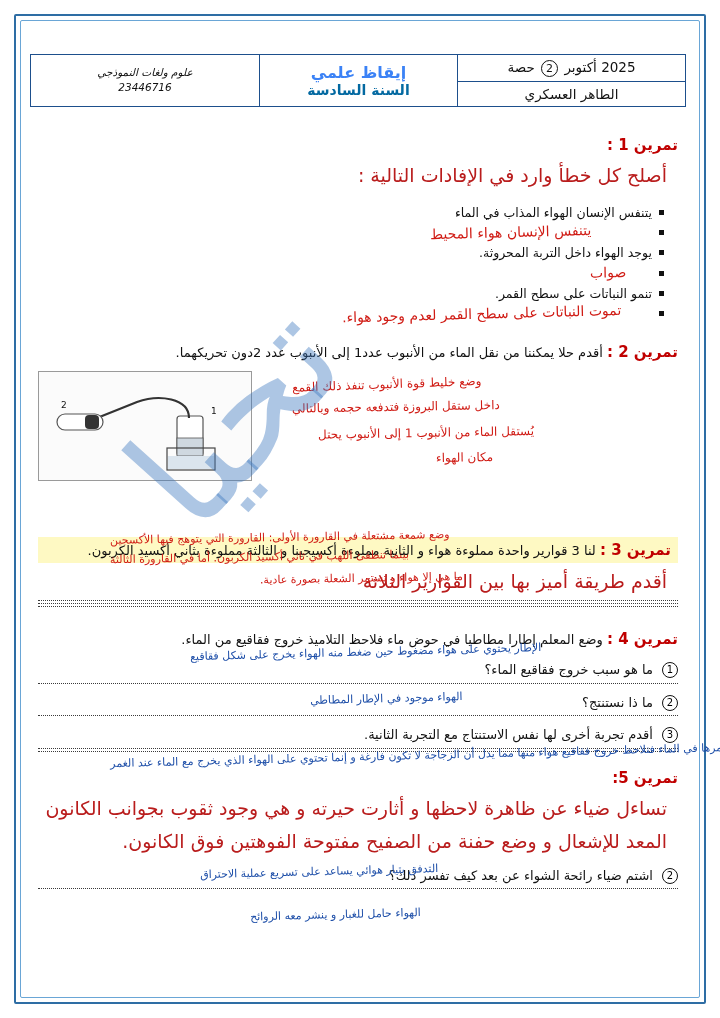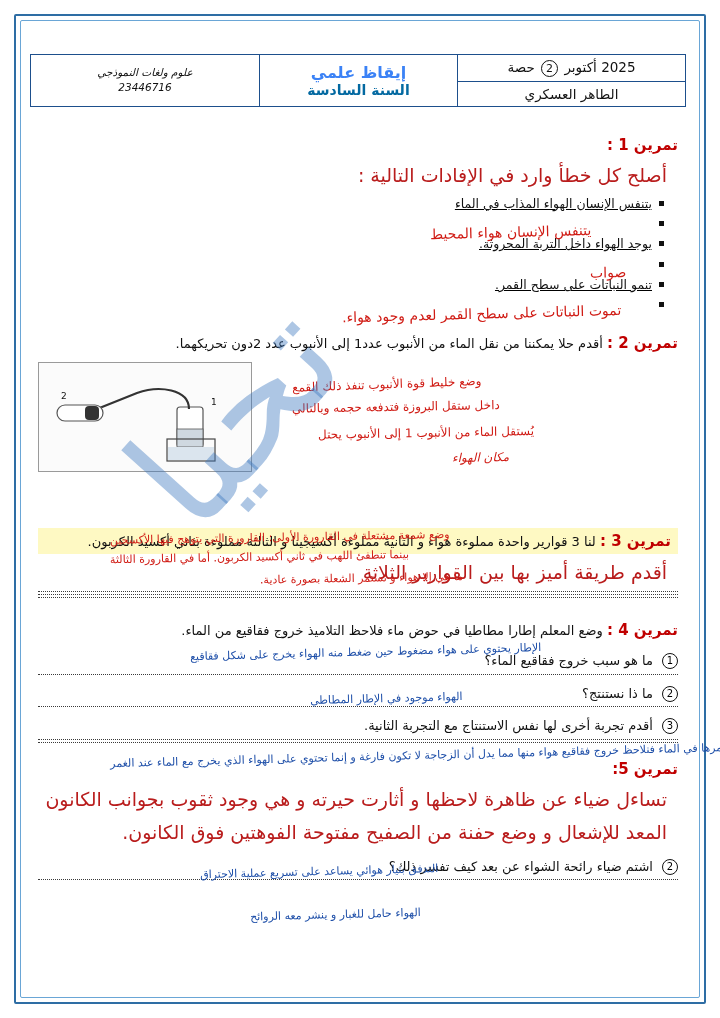--- a/index.html
+++ b/index.html
@@ -109,23 +109,22 @@
   }
   .ex-block { margin-top: 10px; }
   .ex-intro {
     font-size: 19px;
     color: #b91c1c;
     line-height: 1.7;
     margin: 2px 11px 0 0;
   }
   ul.bullets {
     list-style: none;
-    margin: 2px 0 0 0;
+    margin: 11px 0 0 0;
     padding: 0 12px 0 0;
-    text-decoration: underline;
   }
   ul.bullets li {
     position: relative;
     font-size: 12.5px;
     color: #111;
     line-height: 1.55;
     padding-right: 14px;
     margin: 1px 0;
   }
   ul.bullets li:before {
@@ -339,21 +338,21 @@
     </div>
   </div>
 
   <div class="hand red" style="left:430px; top:222px; transform:rotate(-1.5deg);">يتنفس الإنسان هواء المحيط</div>
   <div class="hand red" style="left:590px; top:264px; transform:rotate(-1deg);">صواب</div>
   <div class="hand red" style="left:342px; top:302px; transform:rotate(-1.5deg);">تموت النباتات على سطح القمر لعدم وجود هواء.</div>
 
   <div class="hand red sm" style="left:292px; top:374px; transform:rotate(-2deg);">وضع خليط قوة الأنبوب تنفذ ذلك القمع</div>
   <div class="hand red sm" style="left:292px; top:398px; transform:rotate(-1deg);">داخل ستقل البروزة فتدفعه حجمه وبالتالي</div>
   <div class="hand red sm" style="left:318px; top:424px; transform:rotate(-1deg);">يُستقل الماء من الأنبوب 1 إلى الأنبوب يحتل</div>
-  <div class="hand red sm" style="left:452px; top:450px; transform:rotate(-1deg);font-style:italic;">مكان الهواء</div>
+  <div class="hand red sm" style="left:436px; top:450px; transform:rotate(-1deg);">مكان الهواء</div>
 
   <div class="hand red xs" style="left:110px; top:528px; transform:rotate(-1deg);">وضع شمعة مشتعلة في القارورة الأولى: القارورة التي يتوهج فيها الأكسجين</div>
   <div class="hand red xs" style="left:110px; top:548px; transform:rotate(-1deg);">بينما تنطفئ اللهب في ثاني أكسيد الكربون. أما في القارورة الثالثة</div>
   <div class="hand red xs" style="left:260px; top:570px; transform:rotate(-1deg);">ما هي إلا هواء و تستمر الشعلة بصورة عادية.</div>
 
   <div class="hand blue xs" style="left:190px; top:641px; transform:rotate(-1.5deg);">الإطار يحتوي على هواء مضغوط حين ضغط منه الهواء يخرج على شكل فقاقيع</div>
   <div class="hand blue xs" style="left:310px; top:690px; transform:rotate(-1.5deg);">الهواء موجود في الإطار المطاطي</div>
   <div class="hand blue xs" style="left:110px; top:738px; transform:rotate(-1.5deg);">نستخرج زجاجة فارغة و نغمرها في الماء فنلاحظ خروج فقاقيع هواء منها مما يدل أن الزجاجة لا تكون فارغة و إنما تحتوي على الهواء الذي يخرج مع الماء عند الغمر</div>
 
   <div class="hand blue xs" style="left:200px; top:862px; transform:rotate(-1.5deg);">التدفق بتيار هوائي يساعد على تسريع عملية الاحتراق</div>

